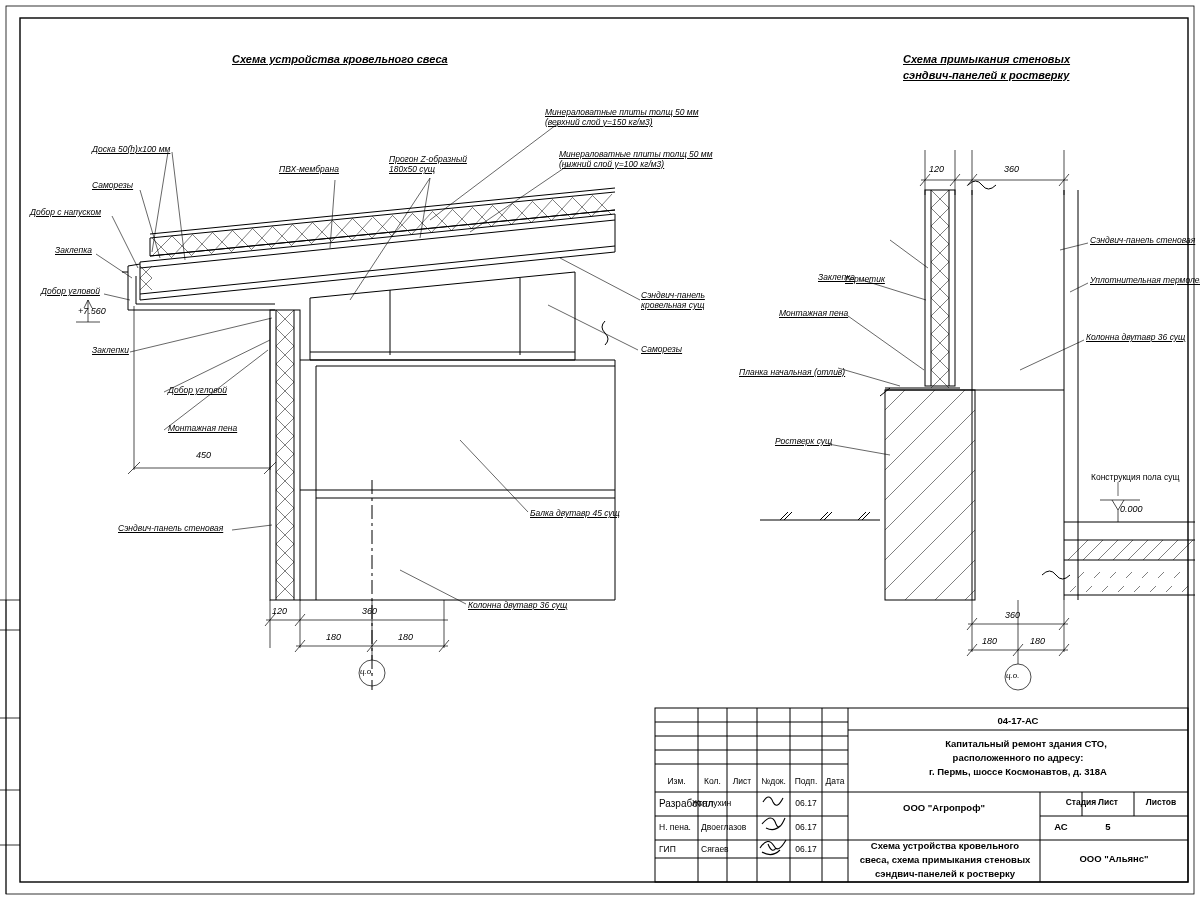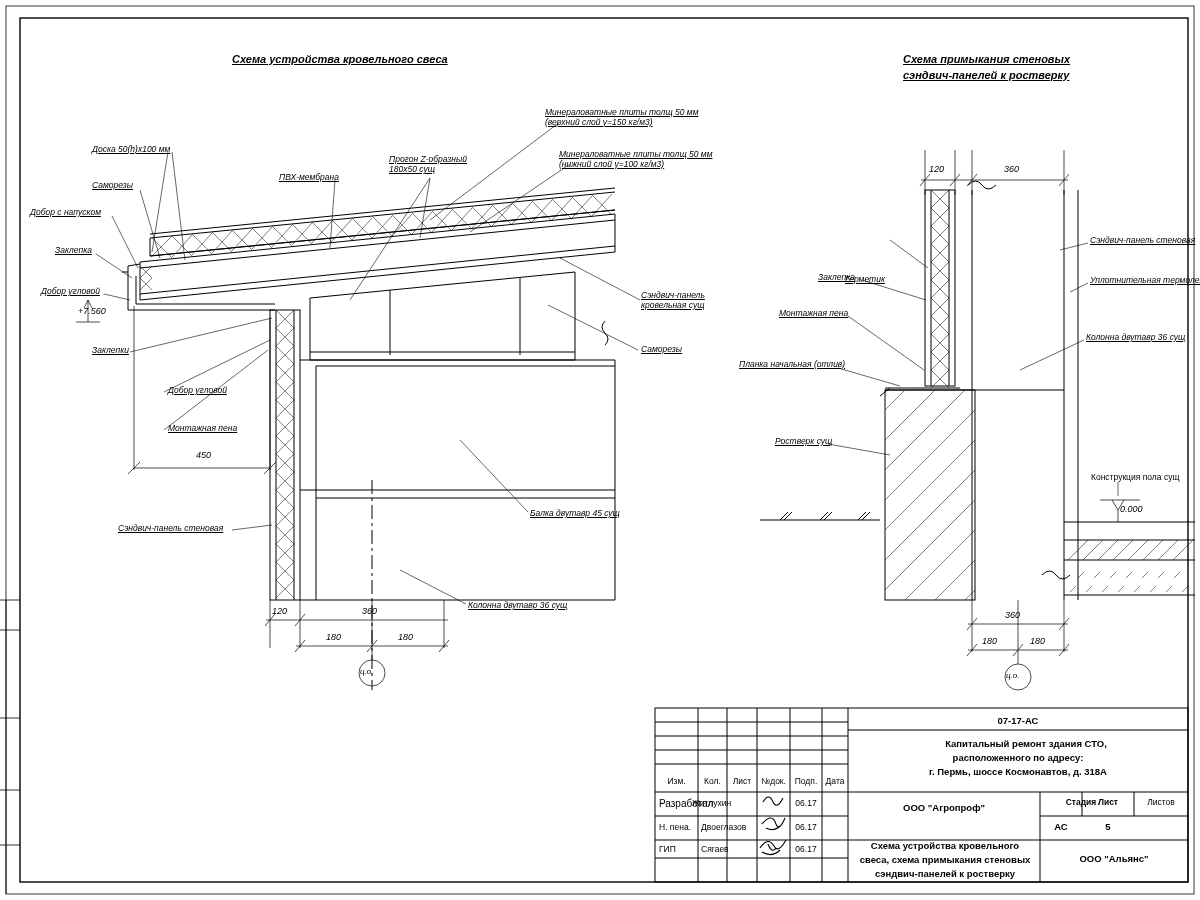--- a/index.html
+++ b/index.html
@@ -417,21 +417,21 @@
 
 <div>
   <div class="lbl" style="left:92px;top:144px;text-decoration:underline;">Доска 50(h)х100 мм</div>
   <div class="lbl" style="left:92px;top:180px;text-decoration:underline;">Саморезы</div>
   <div class="lbl" style="left:30px;top:207px;text-decoration:underline;">Добор с напуском</div>
   <div class="lbl" style="left:55px;top:245px;text-decoration:underline;">Заклепка</div>
   <div class="lbl" style="left:41px;top:286px;text-decoration:underline;">Добор угловой</div>
   <div class="lbl" style="left:92px;top:345px;text-decoration:underline;">Заклепки</div>
   <div class="lbl" style="left:168px;top:385px;text-decoration:underline;">Добор угловой</div>
   <div class="lbl" style="left:168px;top:423px;text-decoration:underline;">Монтажная пена</div>
-  <div class="lbl" style="left:279px;top:172px;text-decoration:underline;">ПВХ-мембрана</div>
+  <div class="lbl" style="left:279px;top:164px;text-decoration:underline;">ПВХ-мембрана</div>
   <div class="lbl2" style="left:389px;top:154px;white-space:pre;text-decoration:underline;">Прогон Z-образный
 180х50 сущ</div>
   <div class="lbl2" style="left:545px;top:107px;white-space:pre;text-decoration:underline;">Минераловатные плиты толщ 50 мм
 (верхний слой γ=150 кг/м3)</div>
   <div class="lbl2" style="left:559px;top:149px;white-space:pre;text-decoration:underline;">Минераловатные плиты толщ 50 мм
 (нижний слой γ=100 кг/м3)</div>
   <div class="lbl2" style="left:641px;top:290px;white-space:pre;text-decoration:underline;">Сэндвич-панель
 кровельная сущ</div>
   <div class="lbl" style="left:641px;top:344px;text-decoration:underline;">Саморезы</div>
   <div class="lbl" style="left:530px;top:508px;text-decoration:underline;">Балка двутавр 45 сущ</div>
@@ -446,40 +446,40 @@
   <div class="dim" style="left:362px;top:606px;">360</div>
   <div class="dim" style="left:326px;top:632px;">180</div>
   <div class="dim" style="left:398px;top:632px;">180</div>
   <div class="dim" style="left:360px;top:667px;font-size:8px;">ц.о.</div>
 </div>
 
 <div>
   <div class="lbl" style="left:845px;top:231px;text-decoration:underline;margin-top:43px;">Герметик</div>
   <div class="lbl" style="left:818px;top:272px;text-decoration:underline;">Заклепка</div>
   <div class="lbl" style="left:779px;top:308px;text-decoration:underline;">Монтажная пена</div>
-  <div class="lbl" style="left:739px;top:359px;text-decoration:underline;">Планка начальная (отлив)</div>
+  <div class="lbl" style="left:739px;top:367px;text-decoration:underline;">Планка начальная (отлив)</div>
   <div class="lbl" style="left:775px;top:436px;text-decoration:underline;">Ростверк сущ</div>
   <div class="lbl" style="left:1090px;top:235px;text-decoration:underline;">Сэндвич-панель стеновая</div>
   <div class="lbl" style="left:1090px;top:275px;text-decoration:underline;">Уплотнительная термолента</div>
   <div class="lbl" style="left:1086px;top:332px;text-decoration:underline;">Колонна двутавр 36 сущ</div>
   <div class="lbl" style="left:1091px;top:472px;font-style:normal;">Конструкция пола сущ</div>
 </div>
 
 <div>
   <div class="dim" style="left:929px;top:164px;">120</div>
   <div class="dim" style="left:1004px;top:164px;">360</div>
   <div class="dim" style="left:1120px;top:504px;">0.000</div>
   <div class="dim" style="left:1005px;top:610px;">360</div>
   <div class="dim" style="left:982px;top:636px;">180</div>
   <div class="dim" style="left:1030px;top:636px;">180</div>
   <div class="dim" style="left:1006px;top:671px;font-size:8px;">ц.о.</div>
 </div>
 
 <div>
-  <div class="stampc stampb" style="left:848px;top:715px;width:340px;">07-17-АС</div>
+  <div class="stampc stampb" style="left:848px;top:715px;width:340px;">04-17-АС</div>
 
   <div class="stampc" style="left:848px;top:738px;width:356px;font-weight:bold;">Капитальный ремонт здания СТО,</div>
   <div class="stampc" style="left:848px;top:752px;width:340px;font-weight:bold;">расположенного по адресу:</div>
   <div class="stampc" style="left:848px;top:766px;width:340px;font-weight:bold;">г. Пермь, шоссе Космонавтов, д. 318А</div>
 
   <div class="stampc" style="left:655px;top:776px;width:43px;font-size:8.5px;">Изм.</div>
   <div class="stampc" style="left:698px;top:776px;width:29px;font-size:8.5px;">Кол.</div>
   <div class="stampc" style="left:727px;top:776px;width:30px;font-size:8.5px;">Лист</div>
   <div class="stampc" style="left:757px;top:776px;width:33px;font-size:8.5px;">№док.</div>
   <div class="stampc" style="left:790px;top:776px;width:32px;font-size:8.5px;">Подп.</div>
@@ -494,21 +494,21 @@
   <div class="stampc" style="left:790px;top:822px;width:32px;font-size:8.5px;">06.17</div>
 
   <div class="stamp" style="left:659px;top:844px;font-size:8.5px;">ГИП</div>
   <div class="stamp" style="left:701px;top:844px;font-size:8.5px;">Сягаев</div>
   <div class="stampc" style="left:790px;top:844px;width:32px;font-size:8.5px;">06.17</div>
 
   <div class="stampc" style="left:848px;top:802px;width:192px;font-weight:bold;">ООО "Агропроф"</div>
 
   <div class="stampc" style="left:1040px;top:797px;width:42px;font-size:8.5px;font-weight:bold;margin-left:20px;">Стадия</div>
   <div class="stampc" style="left:1082px;top:797px;width:52px;font-size:8.5px;font-weight:bold;">Лист</div>
-  <div class="stampc" style="left:1134px;top:797px;width:54px;font-size:8.5px;font-weight:normal;">Листов</div>
+  <div class="stampc" style="left:1134px;top:797px;width:54px;font-size:8.5px;font-weight:bold;">Листов</div>
   <div class="stampc" style="left:1040px;top:821px;width:42px;font-weight:bold;">АС</div>
   <div class="stampc" style="left:1082px;top:821px;width:52px;font-weight:bold;">5</div>
   <div class="stampc" style="left:1134px;top:821px;width:54px;font-weight:bold;"></div>
 
   <div class="stampc" style="left:850px;top:840px;width:190px;font-weight:bold;font-size:9.5px;">Схема устройства кровельного</div>
   <div class="stampc" style="left:850px;top:854px;width:190px;font-weight:bold;font-size:9.5px;">свеса, схема примыкания стеновых</div>
   <div class="stampc" style="left:850px;top:868px;width:190px;font-weight:bold;font-size:9.5px;">сэндвич-панелей к ростверку</div>
 
   <div class="stampc" style="left:1040px;top:853px;width:148px;font-weight:bold;">ООО "Альянс"</div>
 </div>

